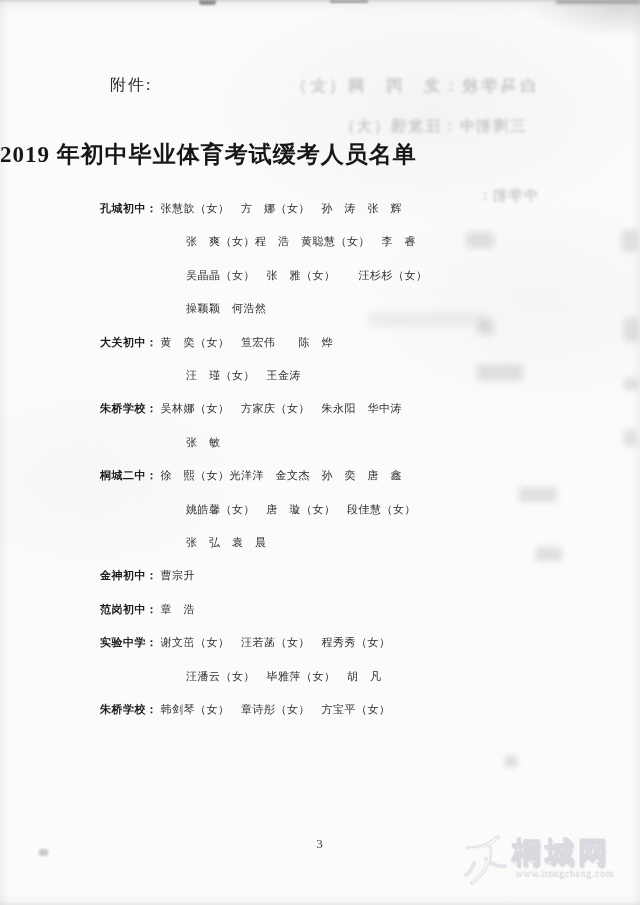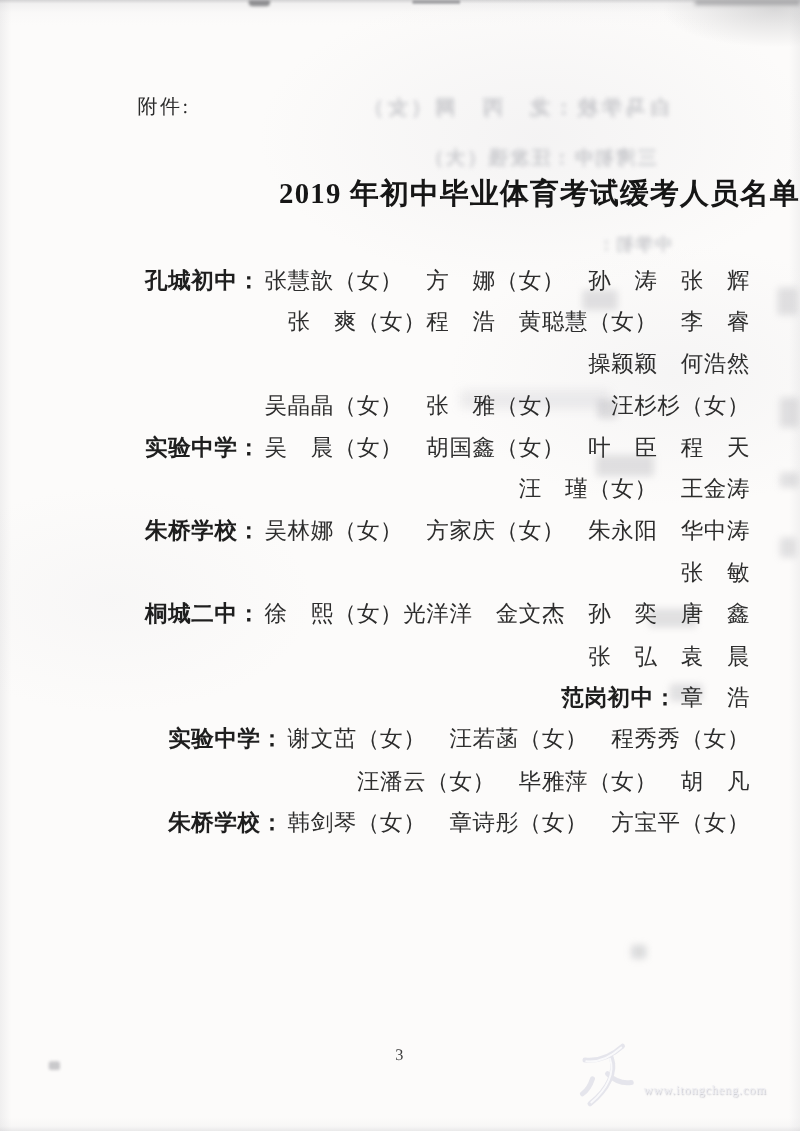--- a/index.html
+++ b/index.html
@@ -26,26 +26,26 @@
   .edge-dash  { position:absolute; left:330px; top:0; width:38px; height:3px; background:#9f9fa2; filter:blur(1px); }
   .edge-right { position:absolute; left:556px; top:0; width:84px; height:4px; background:rgba(148,148,151,0.75); filter:blur(1.6px); }
 
   
   .attach {
     position:absolute; left:95px; top:75px;
     font-size:16px; letter-spacing:2px; color:#2b2b2b;margin-left:15px;
   }
   .title {
     position:absolute; left:0; right:0; top:139px;
-    text-align:right; font-size:23px; font-weight:bold;
+    text-align:left; font-size:23px; font-weight:bold;
     letter-spacing:1px; color:#161616;
   }
   .roster {
-    position:absolute; left:100px; top:208px; width:500px;
-    font-size:18px; line-height:33.4px; color:#2d2d2d;text-align:right;
+    position:absolute; left:100px; top:192px; width:500px;
+    font-size:11px; line-height:33.4px; color:#2d2d2d;
   }
   .line { white-space:nowrap; letter-spacing:0.5px; }
   .line .school { font-weight:bold; color:#1e1e1e; margin-right:3px; }
   .cont { padding-left:86px; }
 
   .pageno {
     position:absolute; left:0; right:0; top:836px;
     text-align:center; font-size:13px; color:#3d3d3d; letter-spacing:1px;
   }
 
@@ -118,40 +118,44 @@
   <div class="blob b12"></div>
 
   <div class="attach">附件:</div>
   <div class="title">2019 年初中毕业体育考试缓考人员名单</div>
 
   <div class="roster">
     <div class="line">
       <span class="school">孔城初中：</span><span>张慧歆（女）　方　娜（女）　孙　涛　张　辉</span>
     </div>
     <div class="line cont"><span>张　爽（女）程　浩　黄聪慧（女）　李　睿</span></div>
+    <div class="line cont"><span>吴晶晶（女）　张　雅（女）　　汪杉杉（女）</span></div>
     <div class="line cont"><span>操颖颖　何浩然</span></div>
-    <div class="line cont"><span>吴晶晶（女）　张　雅（女）　　汪杉杉（女）</span></div>
-
 
 
     <div class="line">
-      <span class="school">实验中学：</span><span>吴　晨（女）　胡国鑫（女）　叶　臣　程　天</span>
+      <span class="school">大关初中：</span><span>黄　奕（女）　笪宏伟　　陈　烨</span>
     </div>
+
     <div class="line cont"><span>汪　瑾（女）　王金涛</span></div>
 
     <div class="line">
       <span class="school">朱桥学校：</span><span>吴林娜（女）　方家庆（女）　朱永阳　华中涛</span>
     </div>
     <div class="line cont"><span>张　敏</span></div>
 
     <div class="line">
       <span class="school">桐城二中：</span><span>徐　熙（女）光洋洋　金文杰　孙　奕　唐　鑫</span>
     </div>
+    <div class="line cont"><span>姚皓馨（女）　唐　璇（女）　段佳慧（女）</span></div>
     <div class="line cont"><span>张　弘　袁　晨</span></div>
 
+    <div class="line">
+      <span class="school">金神初中：</span><span>曹宗升</span>
+    </div>
 
     <div class="line">
       <span class="school">范岗初中：</span><span>章　浩</span>
     </div>
 
     <div class="line">
       <span class="school">实验中学：</span><span>谢文茁（女）　汪若菡（女）　程秀秀（女）</span>
     </div>
     <div class="line cont"><span>汪潘云（女）　毕雅萍（女）　胡　凡</span></div>
 
@@ -168,16 +172,17 @@
         <path d="M36 4 C26 13 16 16 6 15"></path>
         <path d="M27 13 C31 24 25 38 10 50"></path>
         <path d="M24 26 C30 32 36 34 43 33"></path>
         <path d="M12 30 C10 36 7 40 4 42"></path>
       </g>
       <g fill="none" stroke="#ffffff" stroke-width="1.5" stroke-linecap="round" opacity="0.8">
         <path d="M35 5 C25 14 16 17 7 16"></path>
         <path d="M26 14 C30 25 24 38 11 49"></path>
       </g>
     </svg>
+    <div class="wm-name">桐城网</div>
     <div class="wm-url">www.itongcheng.com</div>
   </div>
 
 </div>
 
 </body></html>

